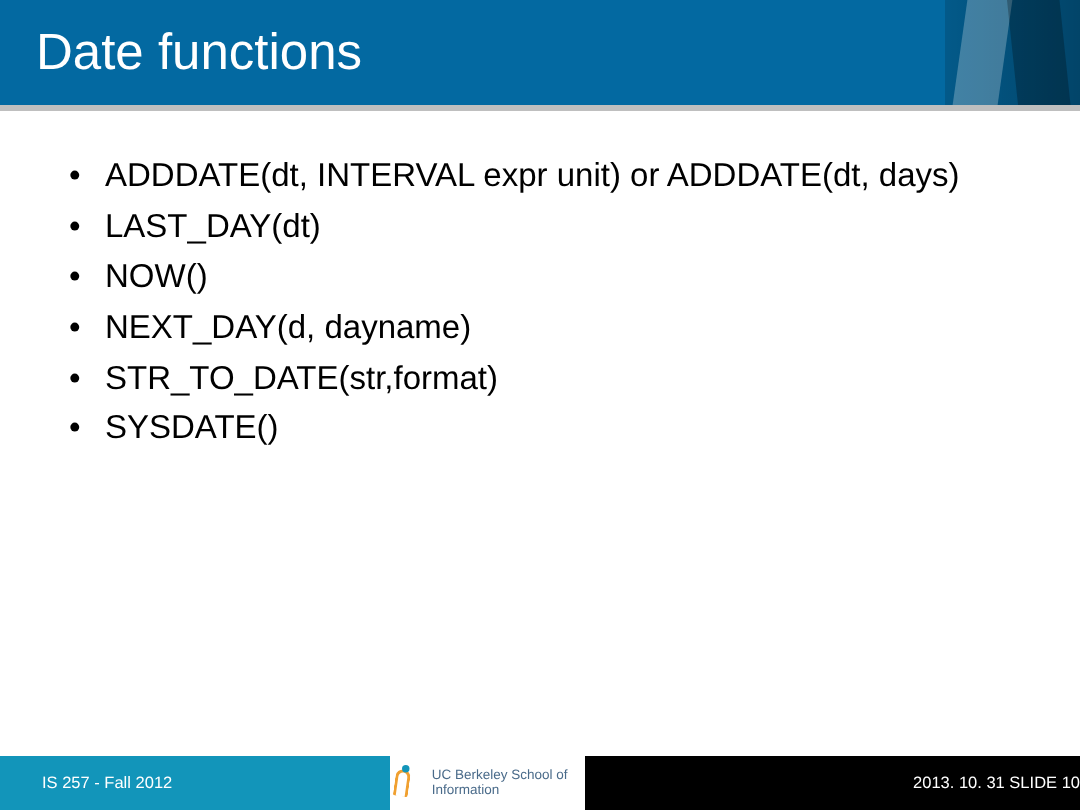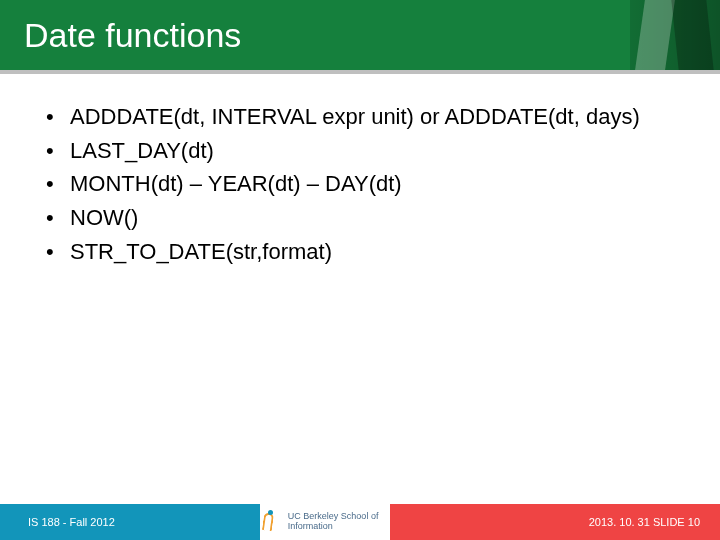--- a/index.html
+++ b/index.html
@@ -1,60 +1,61 @@
 <!DOCTYPE html>
 <html><head>
 <meta charset="utf-8">
 <style>
   * { margin: 0; padding: 0; box-sizing: border-box; }
   html, body { width: 720px; height: 540px; font-family: Arial, Helvetica, sans-serif; background: #fff; overflow: hidden; }
   .slide { width: 720px; height: 540px; display: flex; flex-direction: column; position: relative; }
-  .header { background: #15803d; height: 70px; display: flex; align-items: center; padding-left: 24px; position: relative; }
+  .header { background: #0369a1; height: 70px; display: flex; align-items: center; padding-left: 24px; position: relative; }
   .header h1 { color: #fff; font-size: 34px; font-weight: 400; }
   .header-deco { position: absolute; right: 0; top: 0; width: 90px; height: 70px; background: linear-gradient(90deg, rgba(0,0,0,0.15), rgba(0,0,0,0.35)); overflow: hidden; }
   .header-deco::before, .header-deco::after { content: ""; position: absolute; background: rgba(255,255,255,0.25); }
   .header-deco::before { left: 10px; top: -10px; width: 30px; height: 90px; transform: skewX(-8deg); }
   .header-deco::after { left: 45px; top: -10px; width: 35px; height: 90px; transform: skewX(6deg); background: rgba(0,0,0,0.25); }
   .hr { height: 4px; background: #bfbfbf; }
   .body { flex: 1; padding: 28px 40px 0 40px; color: #000; font-size: 22px; line-height: 1.35; }
   .body ul { list-style: none; }
   .body li { position: relative; padding-left: 30px; margin-bottom: 4px; }
   .body li::before { content: "•"; position: absolute; left: 6px; top: 0; font-size: 22px; }
   .footer { height: 36px; display: flex; align-items: center; position: relative; }
   .footer-left { width: 260px; height: 100%; background: #1295ba; display: flex; align-items: center; padding-left: 28px; color: #fff; font-size: 11px; }
   .footer-mid { flex: 0 0 130px; height: 100%; background: #fff; display: flex; align-items: center; justify-content: center; gap: 16px; color: #4a6b8a; font-size: 9px; }
   .footer-mid .logo { width: 16px; height: 22px; position: relative; }
   .footer-mid .logo .shape { position: absolute; left: 3px; top: 2px; width: 10px; height: 18px; border: 2px solid #f0a030; border-radius: 6px 6px 2px 2px; border-bottom: none; transform: rotate(8deg); }
   .footer-mid .logo .dot { position: absolute; right: -1px; top: -1px; width: 5px; height: 5px; background: #1295ba; border-radius: 50%; }
-  .footer-right { flex: 1; height: 100%; background: #ef4444; display: flex; align-items: center; justify-content: flex-end; padding-right: 20px; color: #fff; font-size: 11px; }
+  .footer-right { flex: 1; height: 100%; background: #000000; display: flex; align-items: center; justify-content: flex-end; color: #fff; font-size: 11px; }
   .brand-text { line-height: 1.1; }
 </style>
 </head>
 <body>
 
 <div class="slide">
   <div class="header">
     <h1>Date functions</h1>
     <div class="header-deco"></div>
   </div>
   <div class="hr"></div>
 
   <div class="body">
     <ul>
       <li><span>ADDDATE(dt, INTERVAL expr unit) or ADDDATE(dt, days)</span></li>
       <li><span>LAST_DAY(dt)</span></li>
-      <li><span>MONTH(dt) – YEAR(dt) – DAY(dt)</span></li>
       <li><span>NOW()</span></li>
+      <li><span>NEXT_DAY(d, dayname)</span></li>
       <li><span>STR_TO_DATE(str,format)</span></li>
+      <li><span>SYSDATE()</span></li>
     </ul>
   </div>
 
   <div class="footer">
     <div class="footer-left">
-      <span>IS 188 - Fall 2012</span>
+      <span>IS 257 - Fall 2012</span>
     </div>
     <div class="footer-mid">
       <div class="logo">
         <div class="shape"></div>
           <div class="dot"></div>
       </div>
       <div class="brand-text">UC Berkeley School of Information</div>
     </div>
     <div class="footer-right">
       <span>2013. 10. 31 SLIDE 10</span>

